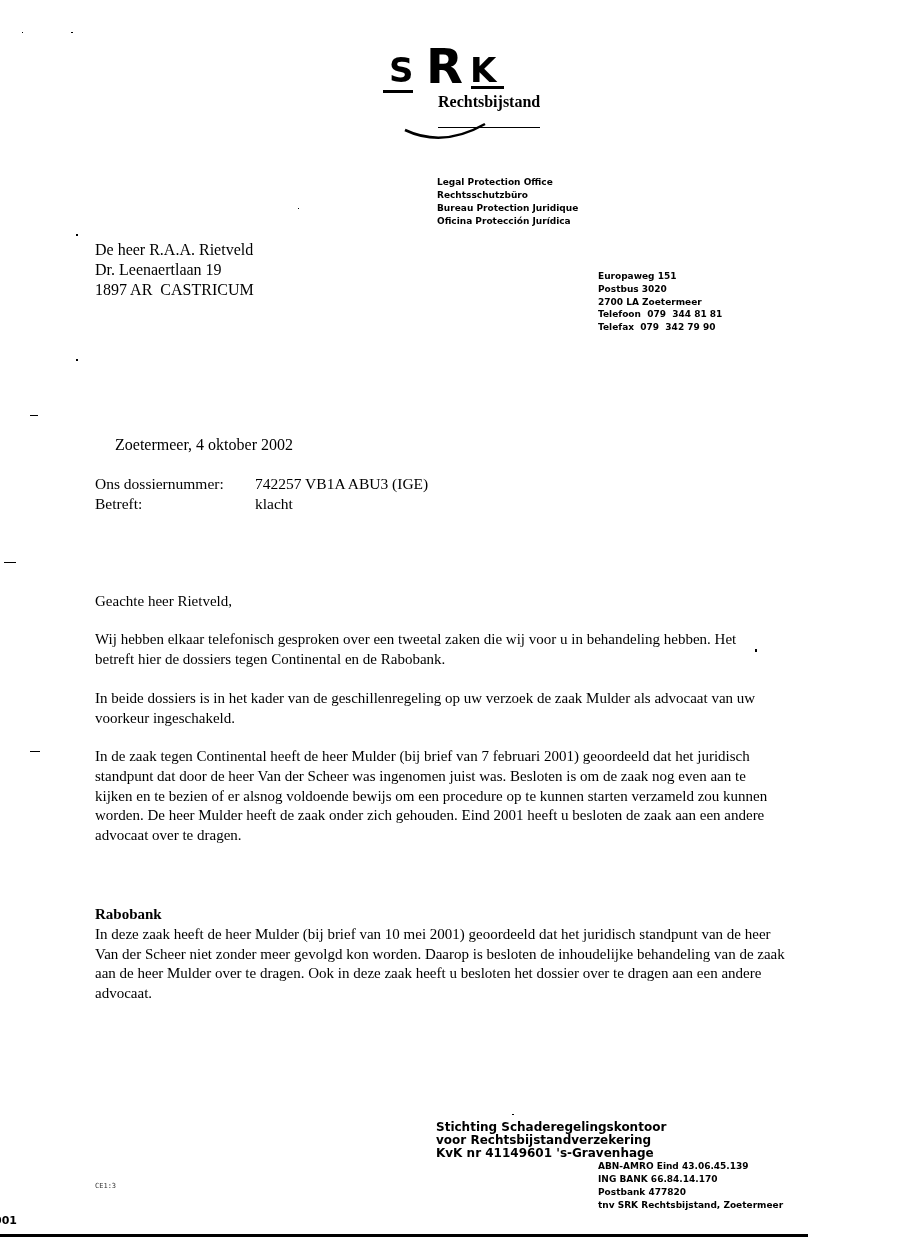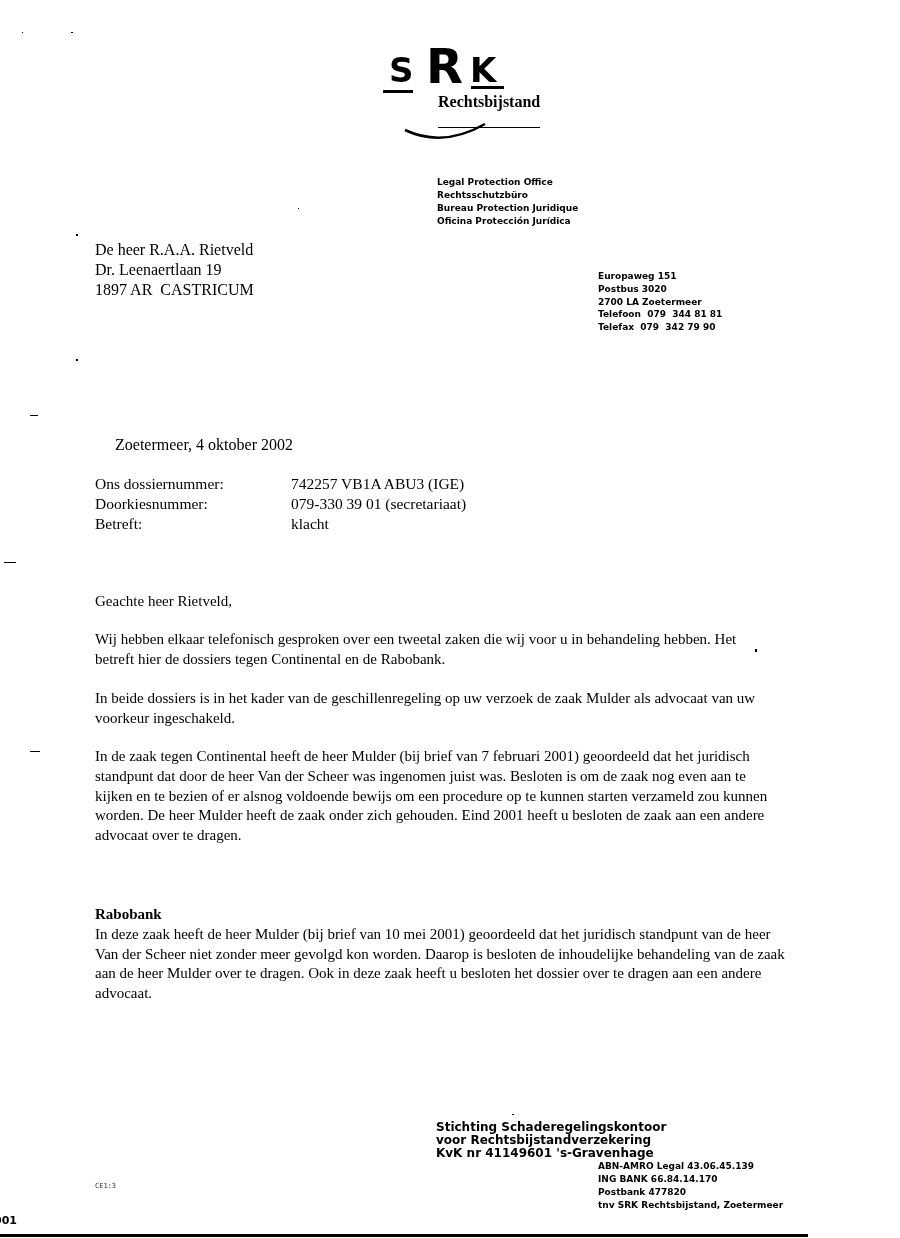--- a/index.html
+++ b/index.html
@@ -15,21 +15,21 @@
   .logo-bar2 { position:absolute; left: 88px; top: 46px; width: 33px; height: 3px; background:#000; }
   .logo-sub { position:absolute; left: 55px; top: 53px; font-family: "Liberation Serif", serif; font-weight: bold; font-size: 16px; border-bottom: 1.5px solid #000; padding-bottom: 16px; white-space: nowrap; }
   .logo-arc { position:absolute; left: 20px; top: 78px; }
 
   .office { left: 437px; top: 176px; font-size: 9px; font-weight: bold; line-height: 13px; font-family: "DejaVu Sans", sans-serif; }
   .contact { left: 598px; top: 246px; font-size: 9px; font-weight: bold; line-height: 12.8px; font-family: "DejaVu Sans", sans-serif; margin-top: 24px; }
 
   .addr { left: 95px; top: 240px; font-size: 16px; line-height: 20px; font-family: "Liberation Serif", serif; }
   .date { left: 83px; top: 436px; font-size: 16px; font-family: "Liberation Serif", serif; margin-left: 32px; }
   .refs { left: 95px; top: 474px; font-size: 15.5px; line-height: 20px; font-family: "Liberation Serif", serif; }
-  .refs .row { display: flex; gap: 36px; }
+  .refs .row { display: flex; }
   .refs .lbl { width: 160px; }
 
   .body-text { left: 95px; font-size: 15px; line-height: 19.8px; font-family: "Liberation Serif", serif; width: 700px; }
   .body-text p { margin: 0; }
   .heading { font-weight: bold; }
 
   .footer-left { left: 436px; top: 1121px; font-size: 12px; font-weight: bold; line-height: 13px; font-family: "DejaVu Sans", sans-serif; }
   .footer-right { left: 598px; top: 1160px; font-size: 9px; font-weight: bold; line-height: 13px; font-family: "DejaVu Sans", sans-serif; }
   .code { left: 95px; top: 1182px; font-size: 7px; font-family: "DejaVu Sans Mono", monospace; color:#333; }
   .pagenum { left: -6px; top: 1214px; font-size: 11px; font-weight: bold; font-family: "DejaVu Sans", sans-serif; }
@@ -73,24 +73,20 @@
 </div>
 
 <div class="abs date">Zoetermeer, 4 oktober 2002</div>
 
 <div class="abs refs">
   <div class="row">
     <span class="lbl">Ons dossiernummer:</span>
     <span>742257 VB1A ABU3 (IGE)</span>
   </div>
   <div class="row">
-    <span class="lbl">Doorkiesnummer:</span>
-    <span>079-330 39 01 (secretariaat)</span>
-  </div>
-  <div class="row">
     <span class="lbl">Betreft:</span>
     <span>klacht</span>
   </div>
 </div>
 
 <div class="abs body-text" style="top:592px">Geachte heer Rietveld,</div>
 
 <div class="abs body-text" style="top:630px; width:665px">Wij hebben elkaar telefonisch gesproken over een tweetal zaken die wij voor u in behandeling hebben. Het betreft hier de dossiers tegen Continental en de Rabobank.</div>
 <div class="abs body-text" style="top:689px; width:700px">In beide dossiers is in het kader van de geschillenregeling op uw verzoek de zaak Mulder als advocaat van uw voorkeur ingeschakeld.</div>
 
@@ -102,21 +98,21 @@
   <p class="heading">Rabobank</p>
   <p>In deze zaak heeft de heer Mulder (bij brief van 10 mei 2001) geoordeeld dat het juridisch standpunt van de heer Van der Scheer niet zonder meer gevolgd kon worden. Daarop is besloten de inhoudelijke behandeling van de zaak aan de heer Mulder over te dragen. Ook in deze zaak heeft u besloten het dossier over te dragen aan een andere advocaat.</p>
 </div>
 
 <div class="abs footer-left">
   <div>Stichting Schaderegelingskontoor</div>
   <div>voor Rechtsbijstandverzekering</div>
   <div>KvK nr 41149601 's-Gravenhage</div>
 </div>
 <div class="abs footer-right">
-  <div>ABN-AMRO Legal 43.06.45.139</div>
+  <div>ABN-AMRO Eind 43.06.45.139</div>
   <div>ING BANK 66.84.14.170</div>
   <div>Postbank 477820</div>
   <div>tnv SRK Rechtsbijstand, Zoetermeer</div>
 </div>
 
 <div class="abs code">CE1:3</div>
 <div class="abs pagenum">001</div>
 <div class="abs bottom-line"></div>
 
 <div class="speck" style="left:22px;top:32px;width:1px;height:1px"></div>

